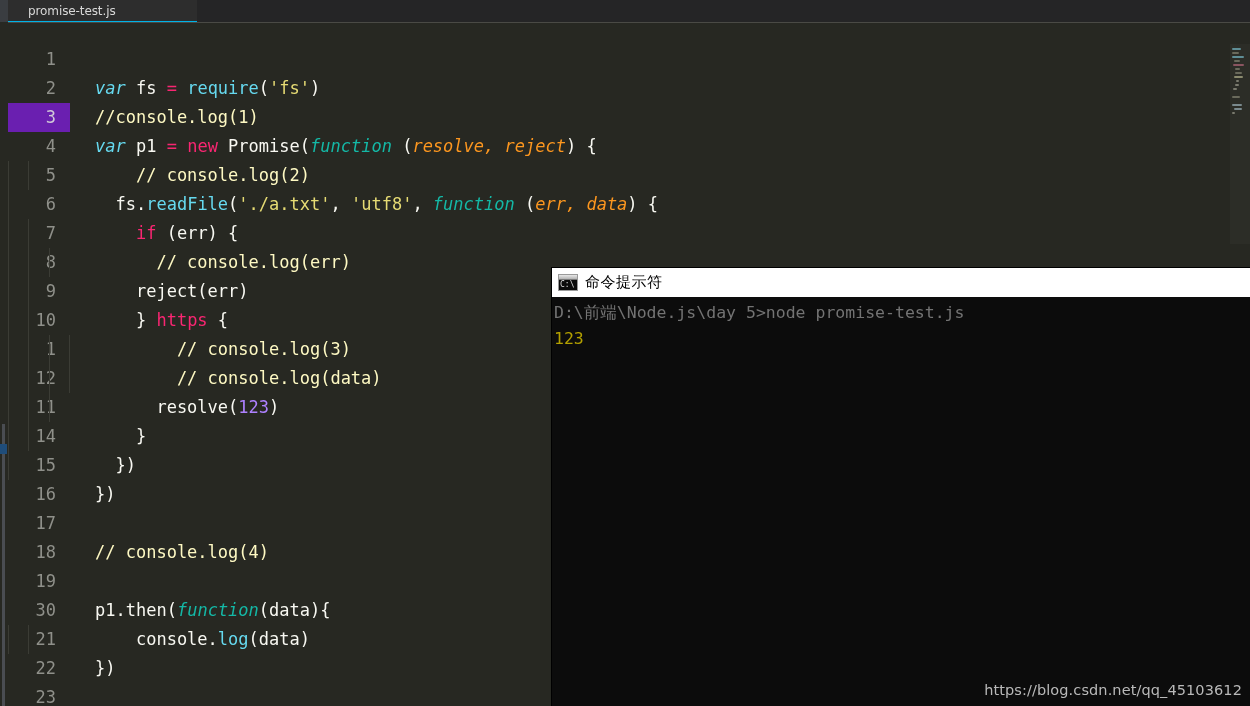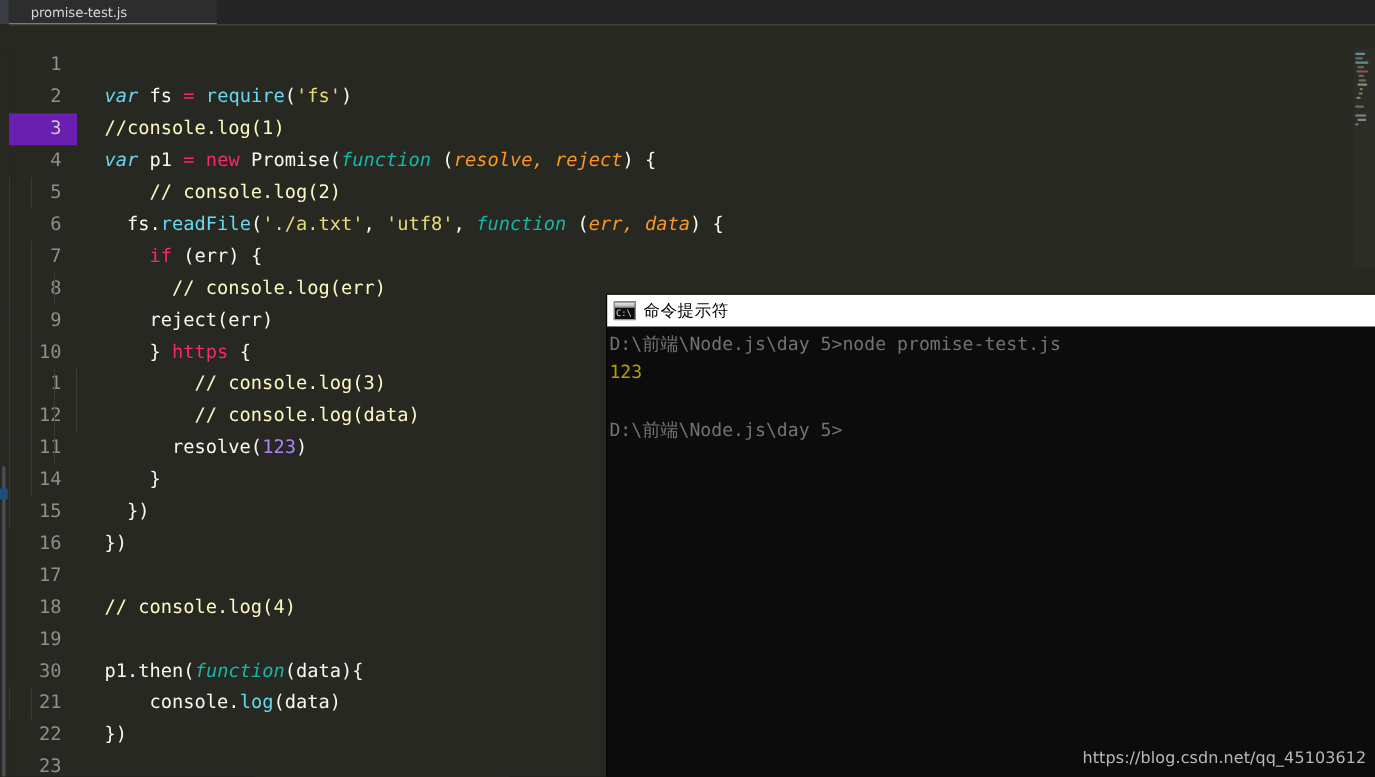--- a/index.html
+++ b/index.html
@@ -307,19 +307,18 @@
     <div class="term-title">
       <span class="term-icon">
         <span class="term-icon-text">C:\</span>
       </span>
       <span class="term-title-text">命令提示符</span>
     </div>
     <div class="term-body" id="term-body">
         <div class="term-line">D:\前端\Node.js\day 5&gt;node promise-test.js</div>
         <div class="term-line out">123</div>
         <div class="term-line blank"> </div>
-        <div class="term-line">D:\前端\Node.js\day 5&gt;</div>
       </div>
   </div>
 
   <div class="watermark">https://blog.csdn.net/qq_45103612</div>
 
 </div>
 
 </body></html>

